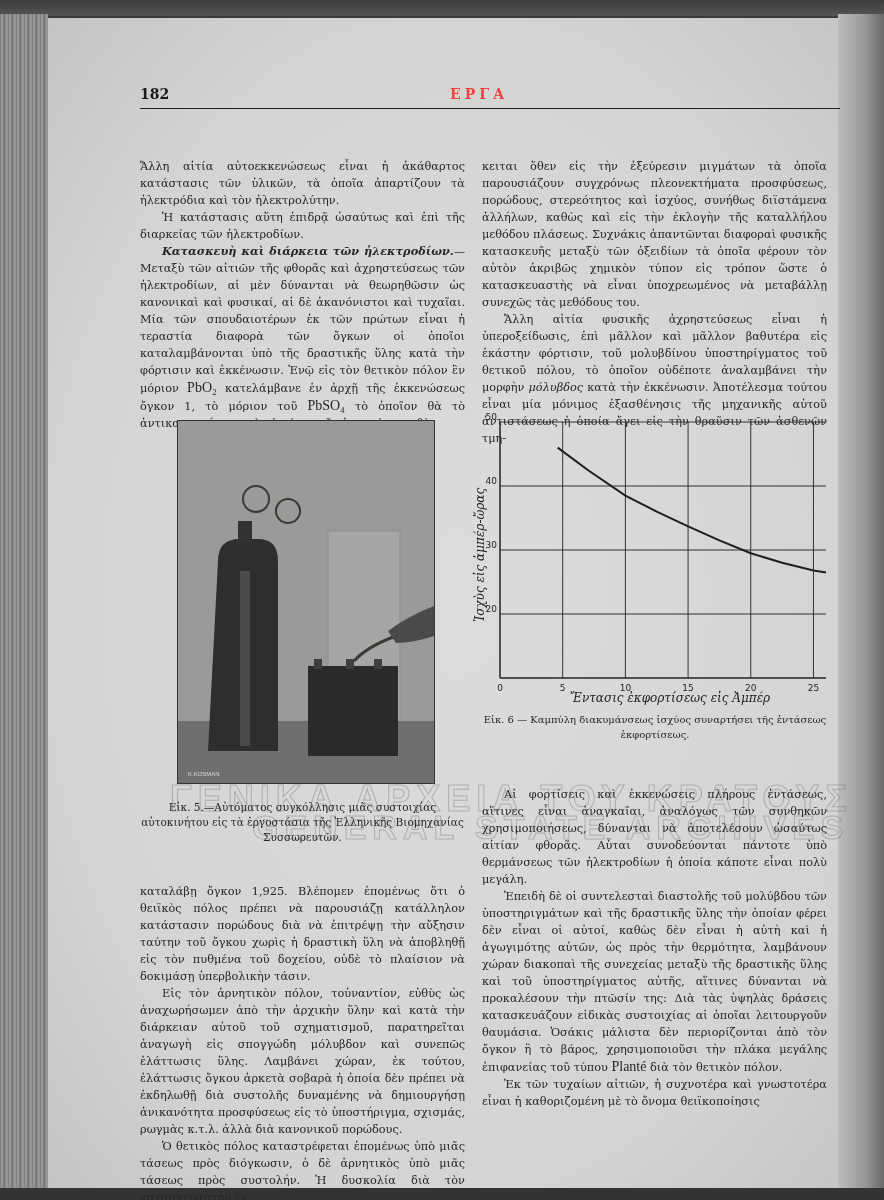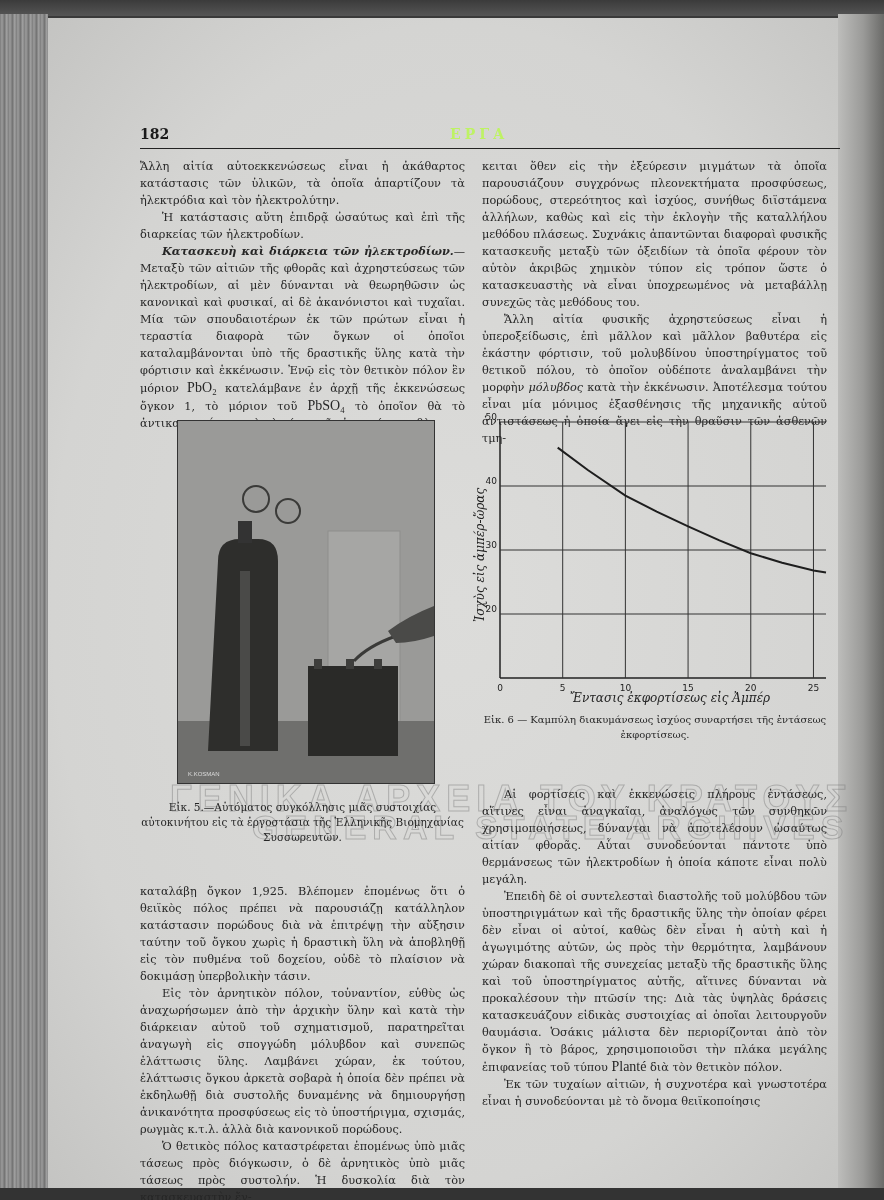--- a/index.html
+++ b/index.html
@@ -7,23 +7,23 @@
   .scan{position:absolute;left:0;top:0;width:884px;height:1200px;background:#3a3a3a;}
   .page-edges{position:absolute;left:0;top:14px;width:48px;height:1175px;
     background:repeating-linear-gradient(90deg,#7b7b7b 0px,#9c9c9c 2px,#8a8a8a 3px,#6e6e6e 5px,#a3a3a3 6px,#8d8d8d 8px);}
   .page{position:absolute;left:48px;top:18px;width:816px;height:1170px;background:#d9d9d7;
     background-image:radial-gradient(ellipse at 50% 50%,#dcdcda 0%,#d4d4d2 70%,#c4c4c2 100%);}
   .page-right-shadow{position:absolute;left:838px;top:14px;width:46px;height:1180px;
     background:linear-gradient(90deg,#bdbdbb,#9a9a98 55%,#6a6a68);}
   .top-dark{position:absolute;left:0;top:0;width:884px;height:16px;background:linear-gradient(#3b3b3b,#555);}
   .bottom-dark{position:absolute;left:0;top:1188px;width:884px;height:12px;background:#333;}
 
-  .header{position:absolute;left:140px;top:86px;width:700px;height:22px;border-bottom:1.5px solid #222;margin-top:40px;}
+  .header{position:absolute;left:140px;top:86px;width:700px;height:22px;border-bottom:1.5px solid #222;}
   .page-num{position:absolute;left:0;top:0;font-size:14px;color:#1a1a1a;font-weight:bold;}
-  .running-title{position:absolute;left:310px;top:0;font-size:14px;letter-spacing:4px;color:#bef264;font-weight:bold;}
+  .running-title{position:absolute;left:310px;top:0;font-size:14px;letter-spacing:4px;color:#ef4444;font-weight:bold;}
 
   .col{position:absolute;font-size:11.3px;line-height:17px;color:#262626;text-align:justify;margin-top:38px;}
   .col p{margin:0;}
   .col .ind{text-indent:22px;}
   .col-left{left:140px;width:325px;}
   .col-right{left:482px;width:345px;}
   .bold-it{font-weight:bold;font-style:italic;}
   .chem{font-family:"Liberation Serif",serif;font-size:14px;}
 
   .figure5{position:absolute;left:177px;top:420px;width:256px;height:362px;border:1.5px solid #333;
@@ -125,14 +125,14 @@
     <path id="curve" fill="none" stroke="#1e1e1e" stroke-width="2" d="M87.7,37.6 L117.8,60.0 L155.4,85.6 L186.7,101.6 L218.1,116.3 L249.4,130.4 L280.8,143.2 L312.1,152.8 L343.5,160.5 L356.0,162.4"></path>
     <text id="xlabel" x="200" y="292" text-anchor="middle" font-size="12" font-style="italic" fill="#222" font-family="DejaVu Serif, serif">Ἔντασις ἐκφορτίσεως εἰς Ἀμπέρ</text>
     <text id="ylabel" x="0" y="0" text-anchor="middle" font-size="12" font-style="italic" fill="#222" font-family="DejaVu Serif, serif" transform="translate(14,145) rotate(-90)">Ἰσχὺς εἰς ἀμπέρ-ὥρας</text>
   </svg>
 </div>
 <div class="chart-caption">Εἰκ. 6 — Καμπύλη διακυμάνσεως ἰσχύος συναρτήσει τῆς ἐντάσεως ἐκφορτίσεως.</div>
 
 <div class="col col-right" style="top:748px;">
   <p class="ind">Αἱ φορτίσεις καὶ ἐκκενώσεις πλήρους ἐντάσεως, αἵτινες εἶναι ἀναγκαῖαι, ἀναλόγως τῶν συνθηκῶν χρησιμοποιήσεως, δύνανται νὰ ἀποτελέσουν ὡσαύτως αἰτίαν φθορᾶς. Αὗται συνοδεύονται πάντοτε ὑπὸ θερμάνσεως τῶν ἠλεκτροδίων ἡ ὁποία κάποτε εἶναι πολὺ μεγάλη.</p>
   <p class="ind"><span>Ἐπειδὴ δὲ οἱ συντελεσταὶ διαστολῆς τοῦ μολύβδου τῶν ὑποστηριγμάτων καὶ τῆς δραστικῆς ὕλης τὴν ὁποίαν φέρει δὲν εἶναι οἱ αὐτοί, καθὼς δὲν εἶναι ἡ αὐτὴ καὶ ἡ ἀγωγιμότης αὐτῶν, ὡς πρὸς τὴν θερμότητα, λαμβάνουν χώραν διακοπαὶ τῆς συνεχείας μεταξὺ τῆς δραστικῆς ὕλης καὶ τοῦ ὑποστηρίγματος αὐτῆς, αἵτινες δύνανται νὰ προκαλέσουν τὴν πτῶσίν της: Διὰ τὰς ὑψηλὰς δράσεις κατασκευάζουν εἰδικὰς συστοιχίας αἱ ὁποῖαι λειτουργοῦν θαυμάσια. Ὁσάκις μάλιστα δὲν περιορίζονται ἀπὸ τὸν ὄγκον ἢ τὸ βάρος, χρησιμοποιοῦσι τὴν πλάκα μεγάλης ἐπιφανείας τοῦ τύπου</span> <span class="chem">Planté</span> <span>διὰ τὸν θετικὸν πόλον.</span></p>
-  <p class="ind">Ἐκ τῶν τυχαίων αἰτιῶν, ἡ συχνοτέρα καὶ γνωστοτέρα εἶναι ἡ συνοδεύονται μὲ τὸ ὄνομα θειϊκοποίησις</p>
+  <p class="ind">Ἐκ τῶν τυχαίων αἰτιῶν, ἡ συχνοτέρα καὶ γνωστοτέρα εἶναι ἡ καθοριζομένη μὲ τὸ ὄνομα θειϊκοποίησις</p>
 </div>
 
 </body></html>

